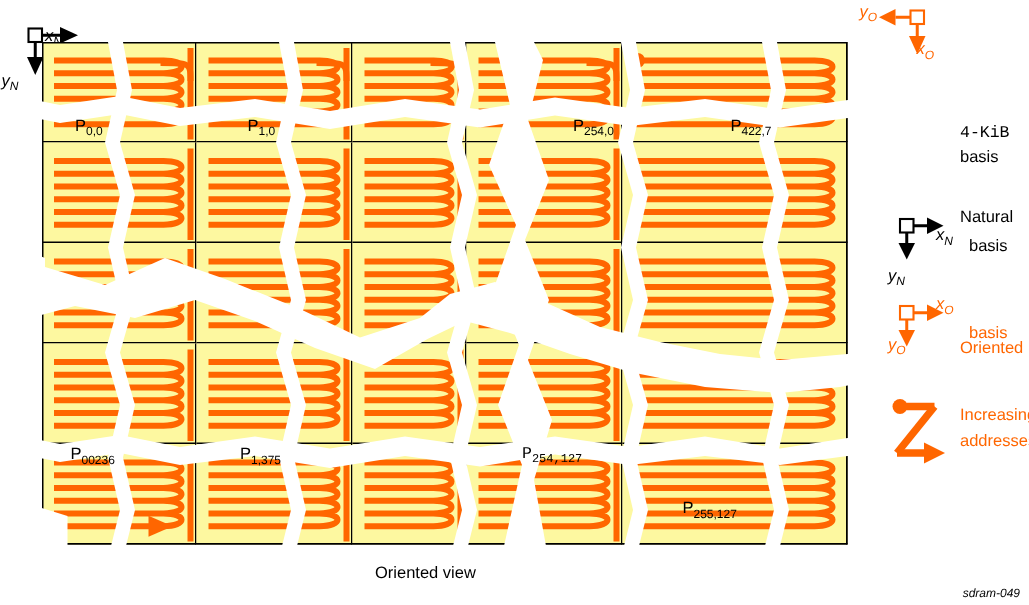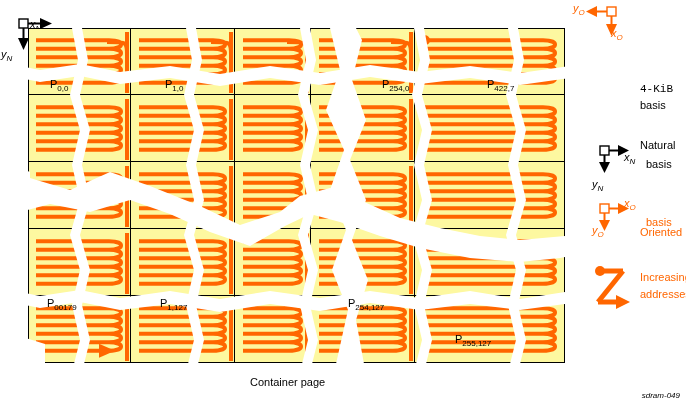--- a/index.html
+++ b/index.html
@@ -308,23 +308,23 @@
 
   <path d="M0,330 L45,344 L45,403 L0,403 Z" fill="#ffffff"></path>
   <path d="M0,160 L30,172 L30,200 L0,196 Z" fill="#ffffff"></path>
 </svg>
 
 <div id="page-labels">
     <div class="page-label" style="left: 50px; top: 78px;"><span>P</span><sub>0,0</sub></div>
     <div class="page-label" style="left: 165px; top: 78px;"><span>P</span><sub>1,0</sub></div>
     <div class="page-label" style="left: 382px; top: 78px;"><span>P</span><sub>254,0</sub></div>
     <div class="page-label" style="left: 487px; top: 78px;"><span>P</span><sub>422,7</sub></div>
-    <div class="page-label" style="left: 47px; top: 297px;"><span>P</span><sub>00179</sub></div>
-    <div class="page-label" style="left: 160px; top: 297px;"><span>P</span><sub>1,127</sub></div>
-    <div class="page-label" style="left: 348px; top: 297px;"><span>P</span><sub>254,127</sub></div>
+    <div class="page-label" style="left: 47px; top: 297px;"><span>P</span><sub>00236</sub></div>
+    <div class="page-label" style="left: 160px; top: 297px;"><span>P</span><sub>1,375</sub></div>
+    <div class="page-label" style="left: 348px; top: 297px; font-family: Liberation Mono, monospace;"><span>P</span><sub>254,127</sub></div>
     <div class="page-label" style="left: 455px; top: 297px; margin-top: 36px;"><span>P</span><sub>255,127</sub></div>
   </div>
 
 <div id="legend">
 
   <div class="legend-text black" style="left:52px;top:83px;font-family:Liberation Mono, monospace;">4-KiB</div>
   <div class="legend-text black" style="left:52px;top:99px;">basis</div>
 
   <div class="legend-row" style="left:0px;top:138px;width:98px;height:46px;">
     <svg width="56" height="46" viewBox="0 0 56 46">
@@ -368,14 +368,14 @@
       <line x1="12" y1="9" x2="35" y2="9" stroke="#ff6600" stroke-width="5" stroke-linecap="butt"></line>
       <line x1="35" y1="9" x2="10" y2="40" stroke="#ff6600" stroke-width="5" stroke-linecap="butt"></line>
       <line x1="10" y1="40" x2="28" y2="40" stroke="#ff6600" stroke-width="5" stroke-linecap="butt"></line>
       <polygon points="28,33 42,40 28,47" fill="#ff6600"></polygon>
     </svg>
   </div>
   <div class="legend-text orange" style="left:52px;top:271px;">Increasing</div>
   <div class="legend-text orange" style="left:52px;top:288px;">addresses</div>
 </div>
 
-<div id="caption">Container page</div>
+<div id="caption">Oriented view</div>
 <div id="figure-id">sdram-049</div>
 
 </body></html>

